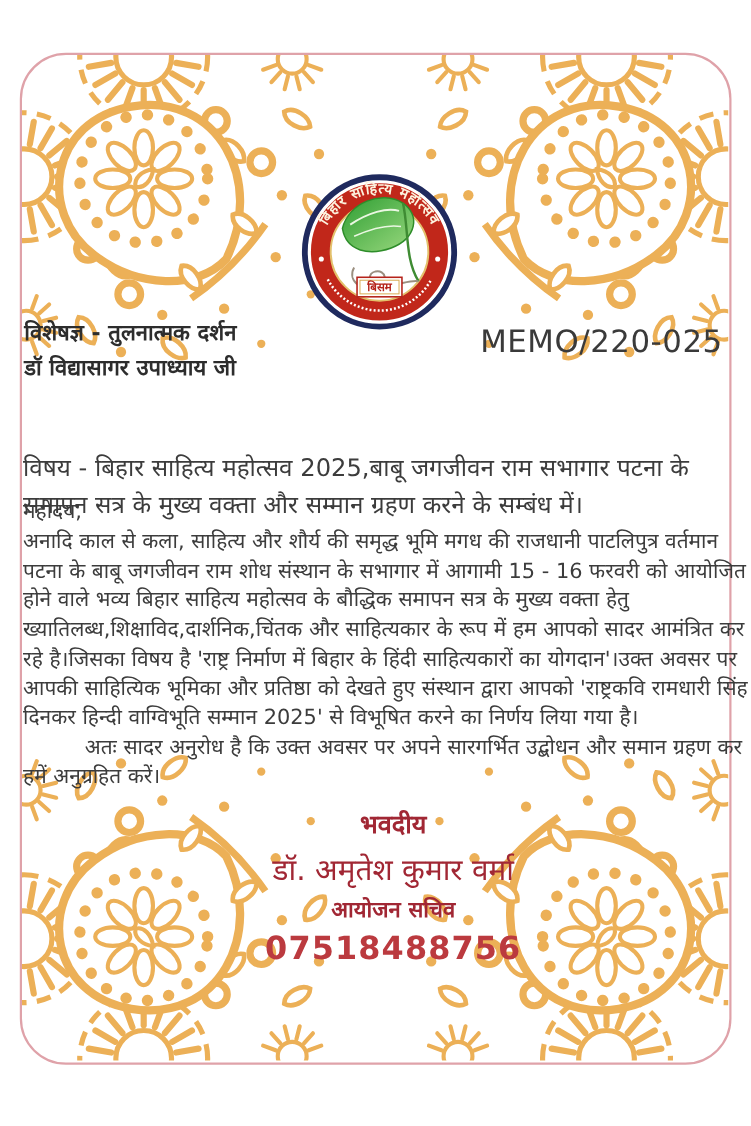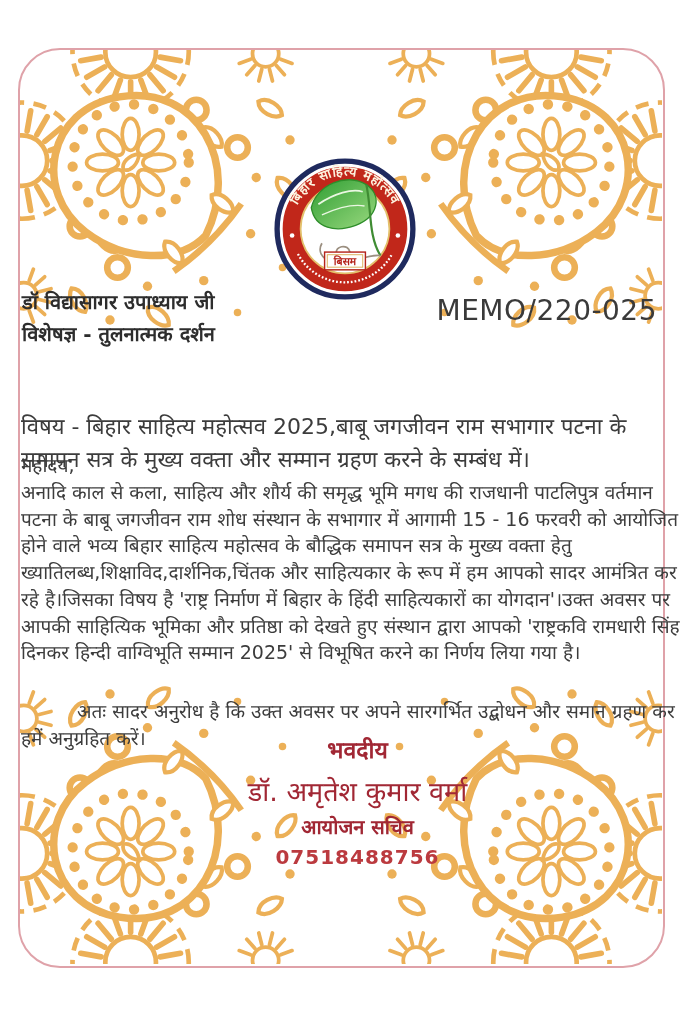--- a/index.html
+++ b/index.html
@@ -21,27 +21,27 @@
     justify-content:space-between;align-items:flex-start;}
   .recipient{font-weight:bold;font-size:20px;line-height:1.62;color:#2d2d2d;}
   .memo{font-size:28px;color:#3a3a3a;margin-top:8px;letter-spacing:0.5px;}
 
   .subject{position:absolute;left:21px;right:20px;top:378px;font-size:22px;
     line-height:1.5;color:#3c3c3c;margin-top:32px;}
 
   .bodytext{position:absolute;left:21px;right:2px;top:452px;font-size:19px;
     line-height:1.41;color:#3c3c3c;}
   .bodytext p{margin:0;}
-  .bodytext .request{text-indent:56px;margin-top:32px;}
+  .bodytext .request{text-indent:56px;}
 
   .closing{position:absolute;left:0;right:0;top:736px;text-align:center;color:#a12734;padding-left:32px;}
   .valediction{font-size:23px;font-weight:bold;line-height:1.3;margin-bottom:8px;}
   .sig-name{font-size:27px;font-weight:normal;line-height:1.3;margin-bottom:5px;}
   .sig-title{font-size:20px;font-weight:bold;line-height:1.3;margin-bottom:5px;}
-  .phone{font-size:20px;font-weight:bold;letter-spacing:1px;color:#bb3a3f;}
+  .phone{font-size:29px;font-weight:bold;letter-spacing:1px;color:#bb3a3f;}
 </style>
 </head>
 <body>
 
 <div class="page">
 
   <svg width="0" height="0" style="position:absolute" aria-hidden="true">
     <defs>
       <g id="sunfan">
         <circle r="27" fill="#fff" stroke="currentColor" stroke-width="5"></circle>
@@ -156,22 +156,22 @@
     </g>
     <g>
       <rect x="57" y="106" width="46" height="20" fill="#fff" stroke="#b5231a" stroke-width="1.6"></rect>
       <rect x="60" y="109" width="40" height="14" fill="none" stroke="#d8a94e" stroke-width="1"></rect>
       <text x="80" y="120.5" text-anchor="middle" font-size="12" font-weight="bold" fill="#b5231a">बिसम</text>
     </g>
   </svg>
 
   <div class="header-row">
     <div class="recipient">
+      <div>विशेषज्ञ - तुलनात्मक दर्शन</div>
       <div>डॉ विद्यासागर उपाध्याय जी</div>
-      <div>विशेषज्ञ - तुलनात्मक दर्शन</div>
     </div>
     <div class="memo">MEMO/220-025</div>
   </div>
 
   <div class="subject">विषय - बिहार साहित्य महोत्सव 2025,बाबू जगजीवन राम सभागार पटना के समापन सत्र के मुख्य वक्ता और सम्मान ग्रहण करने के सम्बंध में।</div>
 
   <div class="bodytext">
     <p>महोदय,</p>
     <p>अनादि काल से कला, साहित्य और शौर्य की समृद्ध भूमि मगध की राजधानी पाटलिपुत्र वर्तमान पटना के बाबू जगजीवन राम शोध संस्थान के सभागार में आगामी 15 - 16 फरवरी को आयोजित होने वाले भव्य बिहार साहित्य महोत्सव के बौद्धिक समापन सत्र के मुख्य वक्ता हेतु ख्यातिलब्ध,शिक्षाविद,दार्शनिक,चिंतक और साहित्यकार के रूप में हम आपको सादर आमंत्रित कर रहे है।जिसका विषय है 'राष्ट्र निर्माण में बिहार के हिंदी साहित्यकारों का योगदान'।उक्त अवसर पर आपकी साहित्यिक भूमिका और प्रतिष्ठा को देखते हुए संस्थान द्वारा आपको 'राष्ट्रकवि रामधारी सिंह दिनकर हिन्दी वाग्विभूति सम्मान 2025' से विभूषित करने का निर्णय लिया गया है।</p>
     <p class="request">अतः सादर अनुरोध है कि उक्त अवसर पर अपने सारगर्भित उद्बोधन और समान ग्रहण कर हमें अनुग्रहित करें।</p>

